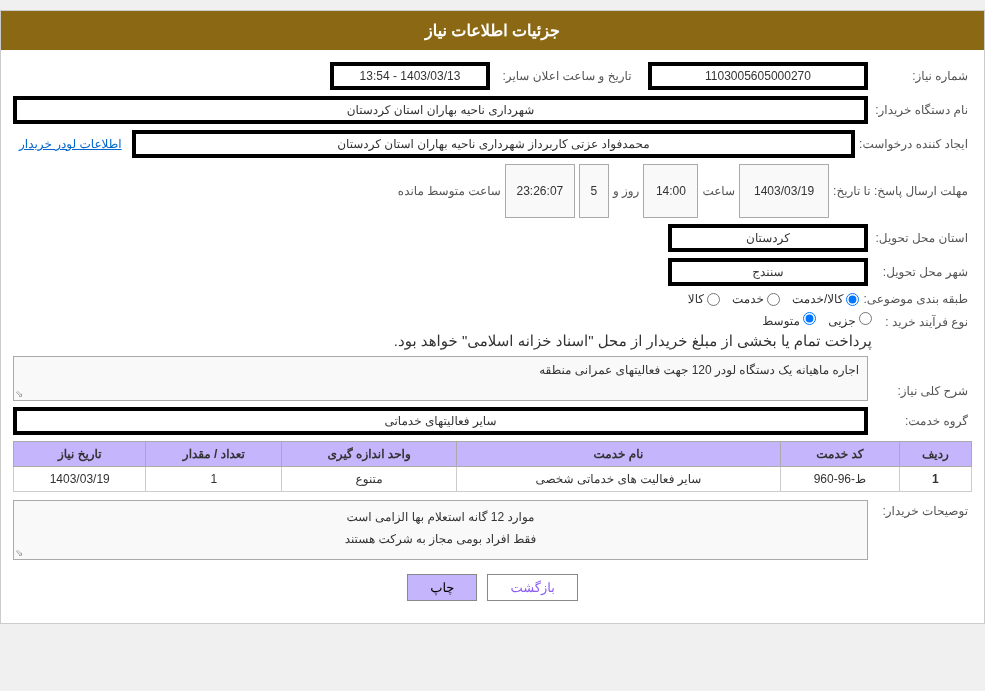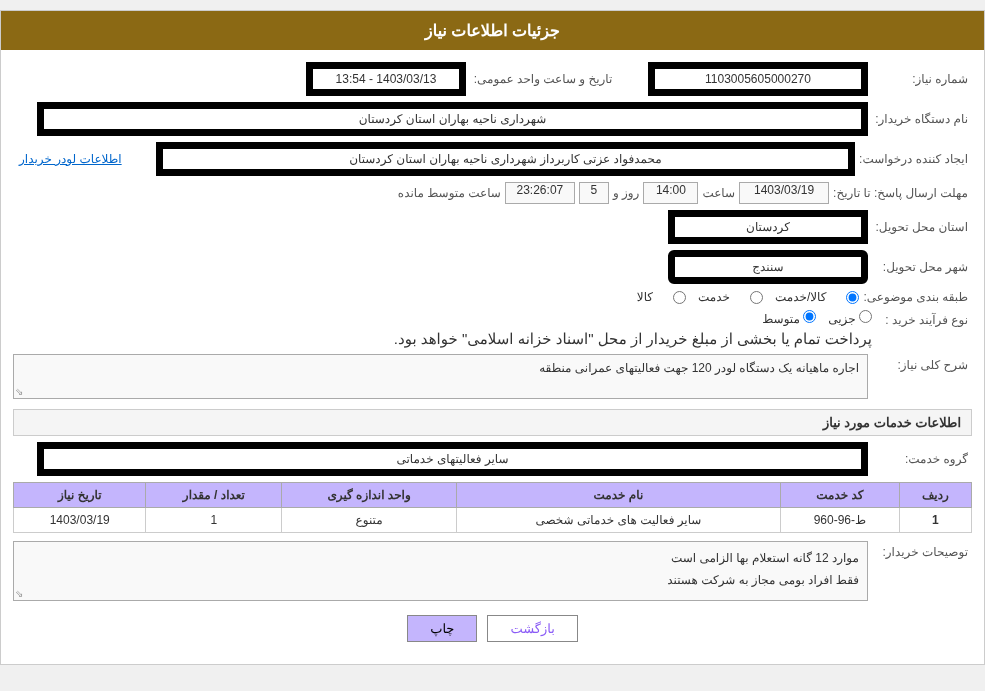--- a/index.html
+++ b/index.html
@@ -45,51 +45,50 @@
     }
     .form-label {
       color: #555;
       white-space: nowrap;
       min-width: 100px;
       text-align: right;
       padding-right: 4px;
     }
     .form-value {
       background: #fff;
-      border: 7px solid #000000;
+      border: 4px solid #000000;
       padding: 3px 6px;
       min-height: 22px;
       flex: 1;
       text-align: right;
-      margin-left: 24px;
     }
     .link-blue {
       color: #0066cc;
       text-decoration: underline;
       cursor: pointer;
     }
     .inline-label {
       color: #555;
       white-space: nowrap;
     }
     .inline-box {
       border: 1px solid #aaa;
-      padding: 0 6px;
+      padding: 19px 6px;
       background: #f9f9f9;
       min-height: 22px;
     }
     .radio-group {
       display: flex;
       gap: 12px;
       align-items: center;
     }
     .radio-group label {
       display: flex;
       align-items: center;
-      gap: 20px;
+      gap: 3px;
       cursor: pointer;
     }
     .purchase-type-row {
       display: flex;
       align-items: flex-start;
       margin-bottom: 6px;
     }
     .purchase-type-label {
       color: #555;
       min-width: 100px;
@@ -150,20 +149,21 @@
     }
     .tawzihat-box {
       border: 1px solid #aaa;
       min-height: 60px;
       background: #f9f9f9;
       padding: 6px 8px;
       text-align: right;
       position: relative;
     }
     .tawzihat-text {
+      text-align: center;
       line-height: 1.8;
     }
     .buttons-row {
       display: flex;
       justify-content: center;
       gap: 10px;
       margin-top: 14px;
       padding-bottom: 10px;
     }
     .btn-print {
@@ -193,21 +193,21 @@
 </head>
 <body>
 
 <div class="page-wrapper">
   <div class="page-header">جزئیات اطلاعات نیاز</div>
   <div class="content">
 
     <div class="form-row">
       <span class="form-label">شماره نیاز:</span>
       <div class="form-value" style="max-width:220px; text-align:center;">1103005605000270</div>
-      <span class="form-label" style="min-width:150px; text-align:center;">تاریخ و ساعت واحد عمومی:</span>
+      <span class="form-label" style="min-width:150px; text-align:center;">تاریخ و ساعت اعلان سایر:</span>
       <div class="form-value" style="max-width:160px; text-align:center;">1403/03/13 - 13:54</div>
     </div>
 
     <div class="form-row">
       <span class="form-label">نام دستگاه خریدار:</span>
       <div class="form-value" style="flex:1; text-align:center;">شهرداری ناحیه بهاران استان کردستان</div>
     </div>
 
     <div class="form-row">
       <span class="form-label">ایجاد کننده درخواست:</span>
@@ -226,21 +226,21 @@
       <span class="inline-label">ساعت متوسط مانده</span>
     </div>
 
     <div class="form-row">
       <span class="form-label">استان محل تحویل:</span>
       <div class="form-value" style="max-width:200px; text-align:center;">کردستان</div>
     </div>
 
     <div class="form-row">
       <span class="form-label">شهر محل تحویل:</span>
-      <div class="form-value" style="max-width:200px; text-align:center;border-radius:6px;">سنندج</div>
+      <div class="form-value" style="max-width:200px; text-align:center;">سنندج</div>
     </div>
 
     <div class="form-row">
       <span class="form-label">طبقه بندی موضوعی:</span>
       <div class="radio-group">
         <label>
           <input type="radio" name="tabaqeh" checked="" style=""> 
             <span>کالا/خدمت</span>
         </label>
         <label>
@@ -263,28 +263,27 @@
           </label>
           <label>
             <input type="radio" name="now" checked="" style=""> <span>متوسط</span>
           </label>
         </div>
         <div class="purchase-note">پرداخت تمام یا بخشی از مبلغ خریدار از محل "اسناد خزانه اسلامی" خواهد بود.</div>
       </div>
     </div>
 
     <div class="form-row" style="align-items:flex-start;">
-      <span class="form-label" style="padding-top:4px;">شرح کلی نیاز:</span>
+      <span class="form-label" style="padding-top:4px;margin-top:24px;">شرح کلی نیاز:</span>
       <div style="flex:1; position:relative;">
         <div class="sharh-box">اجاره ماهیانه یک دستگاه لودر 120 جهت فعالیتهای عمرانی منطقه</div>
         <span class="resize-icon">⇘</span>
       </div>
     </div>
 
-    <div class="section-title">اطلاعات خدمات مورد نیاز</div>
 
     <div class="gروه-row">
       <span class="form-label">گروه خدمت:</span>
       <div class="form-value" style="flex:1; text-align:center;">سایر فعالیتهای خدماتی</div>
     </div>
 
     <table class="data-table">
       <thead>
         <tr>
           <th>ردیف</th>

